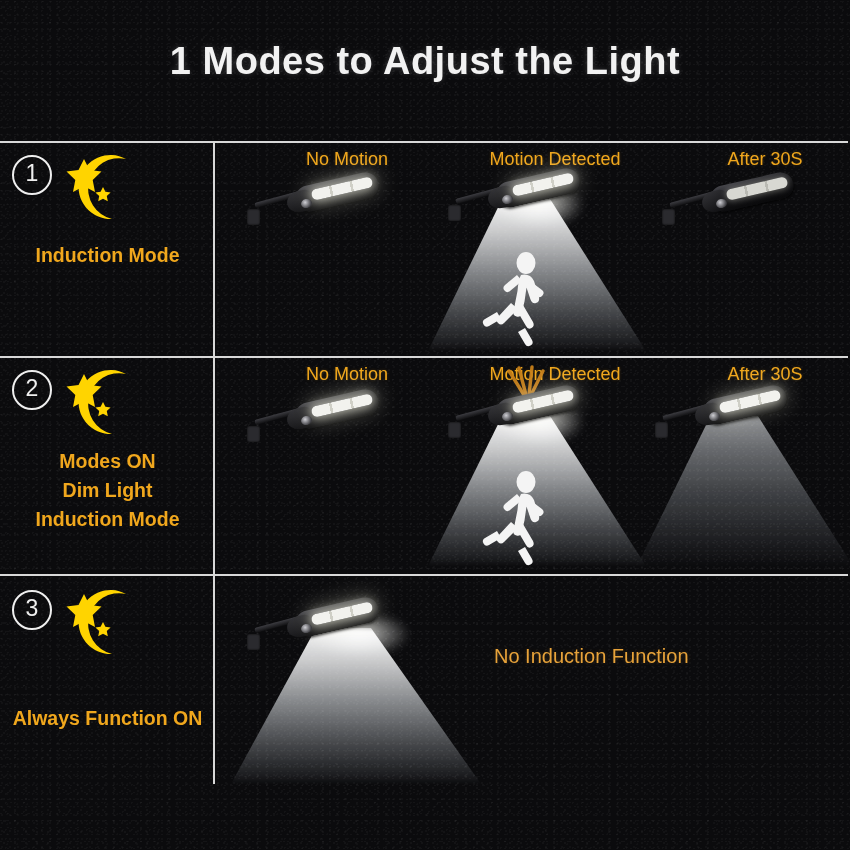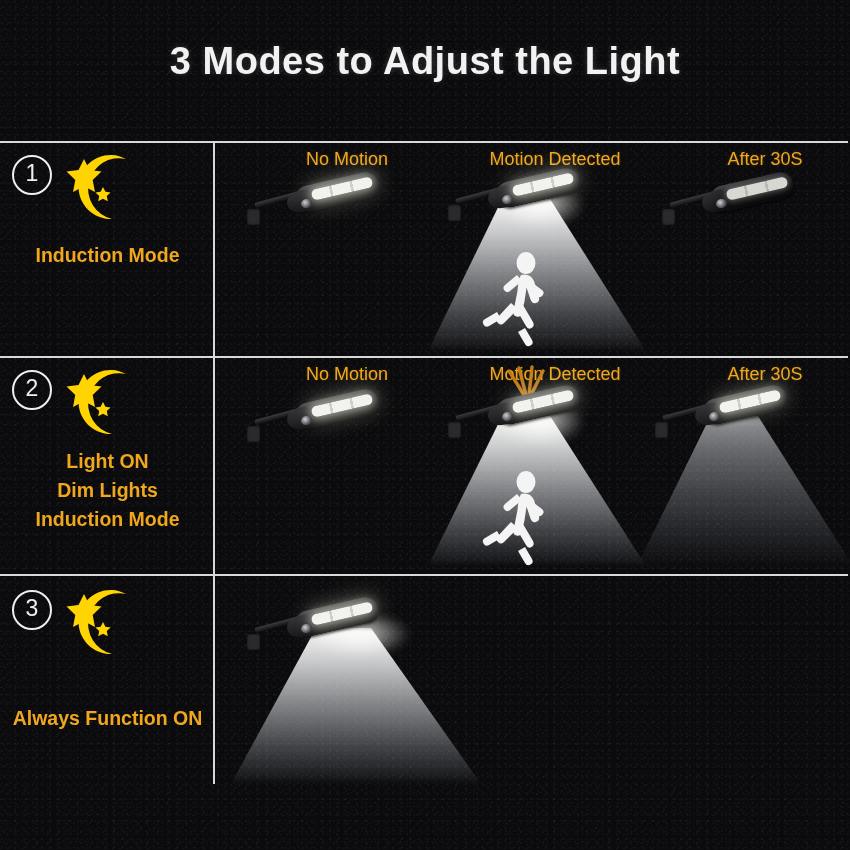--- a/index.html
+++ b/index.html
@@ -169,21 +169,21 @@
     text-shadow:0 0 4px rgba(232,163,58,.2);
   }
 </style>
 </head>
 <body>
 
 <div id="noise"></div>
 
 <div id="wrap">
 
-  <div class="title">3 Modes to Adjust the Light</div>
+  <div class="title">1 Modes to Adjust the Light</div>
 
   <div class="grid">
 
     <div class="row r1">
 
       <div class="leftcell">
         <div class="num">1</div>
         <svg class="moonicon" viewBox="0 0 92 80">
           <path d="M74 8 a32 32 0 1 0 -14 60 a26 26 0 0 1 14 -60 z" fill="#ffd400" transform="translate(-6,0)"></path>
           <path d="M26 8 l5.5 11 12 1.6 -8.8 8.4 2.3 12 -11-5.8 -11 5.8 2.3-12 -8.8-8.4 12-1.6 z" fill="#ffd400"></path>
@@ -255,22 +255,22 @@
     <div class="row r2">
 
       <div class="leftcell">
         <div class="num">2</div>
         <svg class="moonicon" viewBox="0 0 92 80">
           <path d="M74 8 a32 32 0 1 0 -14 60 a26 26 0 0 1 14 -60 z" fill="#ffd400" transform="translate(-6,0)"></path>
           <path d="M26 8 l5.5 11 12 1.6 -8.8 8.4 2.3 12 -11-5.8 -11 5.8 2.3-12 -8.8-8.4 12-1.6 z" fill="#ffd400"></path>
           <path d="M45 36 l2.4 4.8 5.2 .7 -3.8 3.6 1 5.2 -4.8-2.5 -4.8 2.5 1-5.2 -3.8-3.6 5.2-.7 z" fill="#ffd400"></path>
         </svg>
         <div class="modelabel">
-          <div>Light ON</div>
-          <div>Dim Lights</div>
+          <div>Modes ON</div>
+          <div>Dim Light</div>
           <div>Induction Mode</div>
         </div>
       </div>
 
       <div class="rightcell">
 
         <div class="colhead" style="left:22px;width:220px;">No Motion</div>
         <div class="colhead" style="left:230px;width:220px;">Motion Detected</div>
         <div class="colhead" style="left:450px;width:200px;">After 30S</div>
 
@@ -359,18 +359,19 @@
         <div class="lamp" style="left:42px;top:26px;">
           <div class="arm"></div>
           <div class="bracket"></div>
           <div class="body"></div>
           <div class="head"></div>
           <div class="led"></div>
           <div class="sensor"></div>
         </div>
 
         <div class="caption" style="left:265px;top:60px;width:330px;">
+          <div style="padding-left:14px;">No Induction Function</div>
         </div>
       </div>
     </div>
 
   </div>
 </div>
 
 </body></html>

